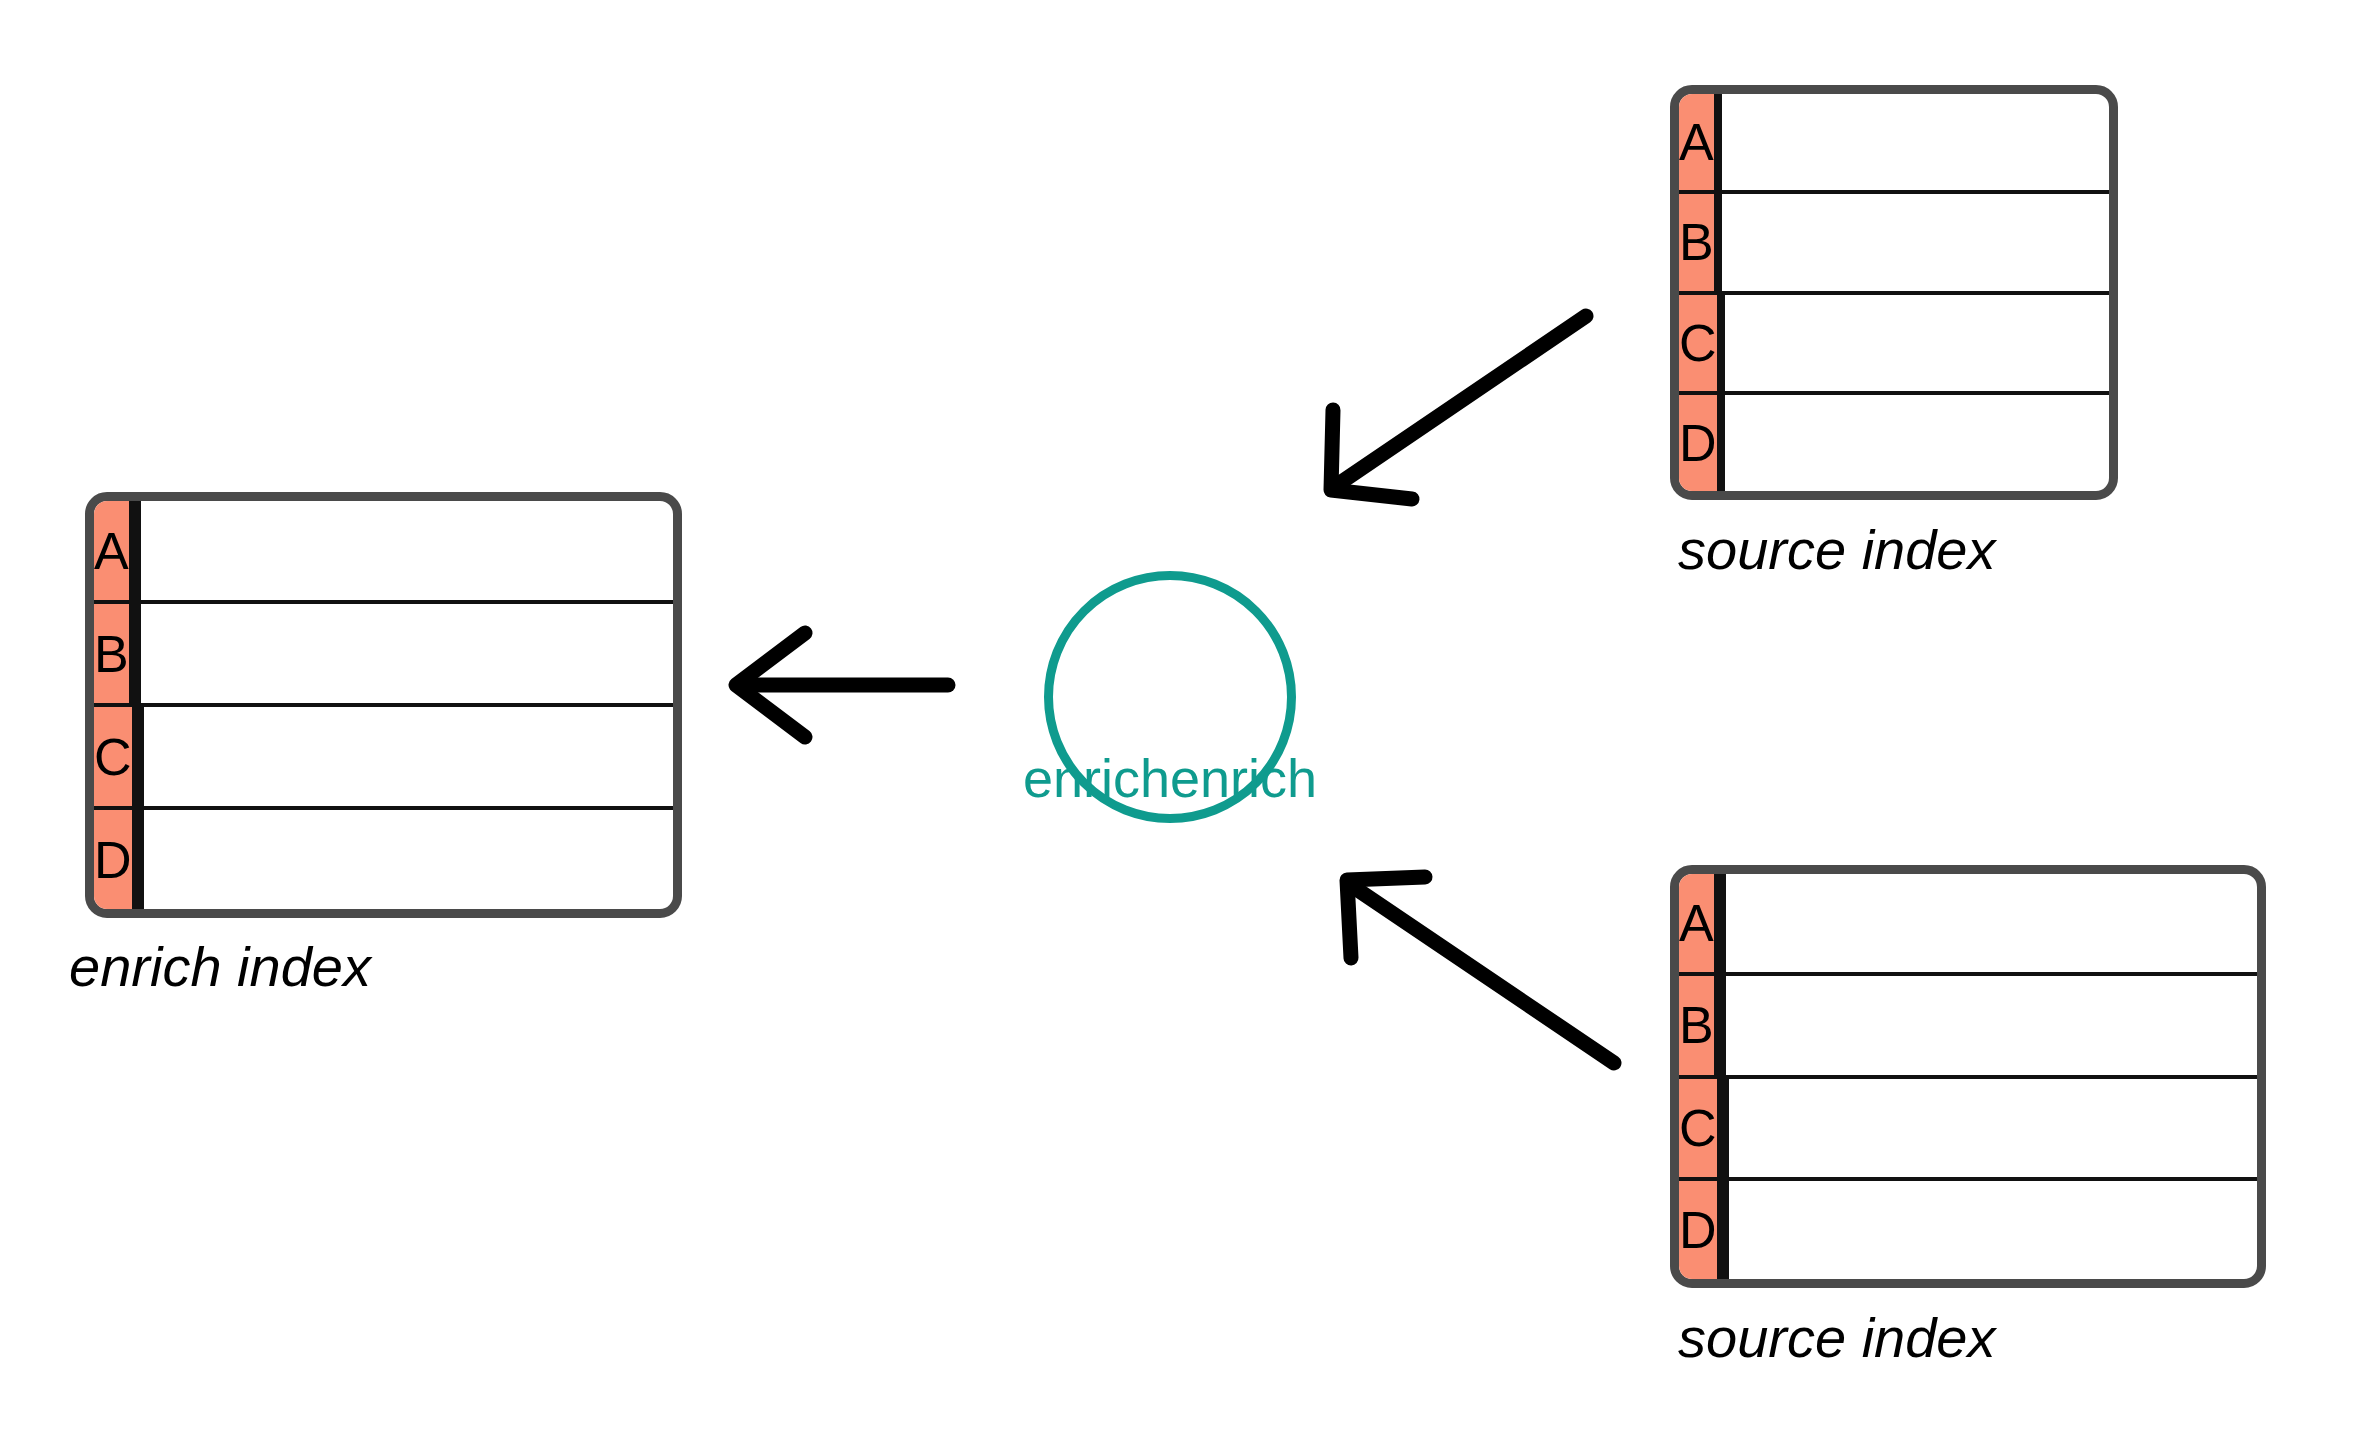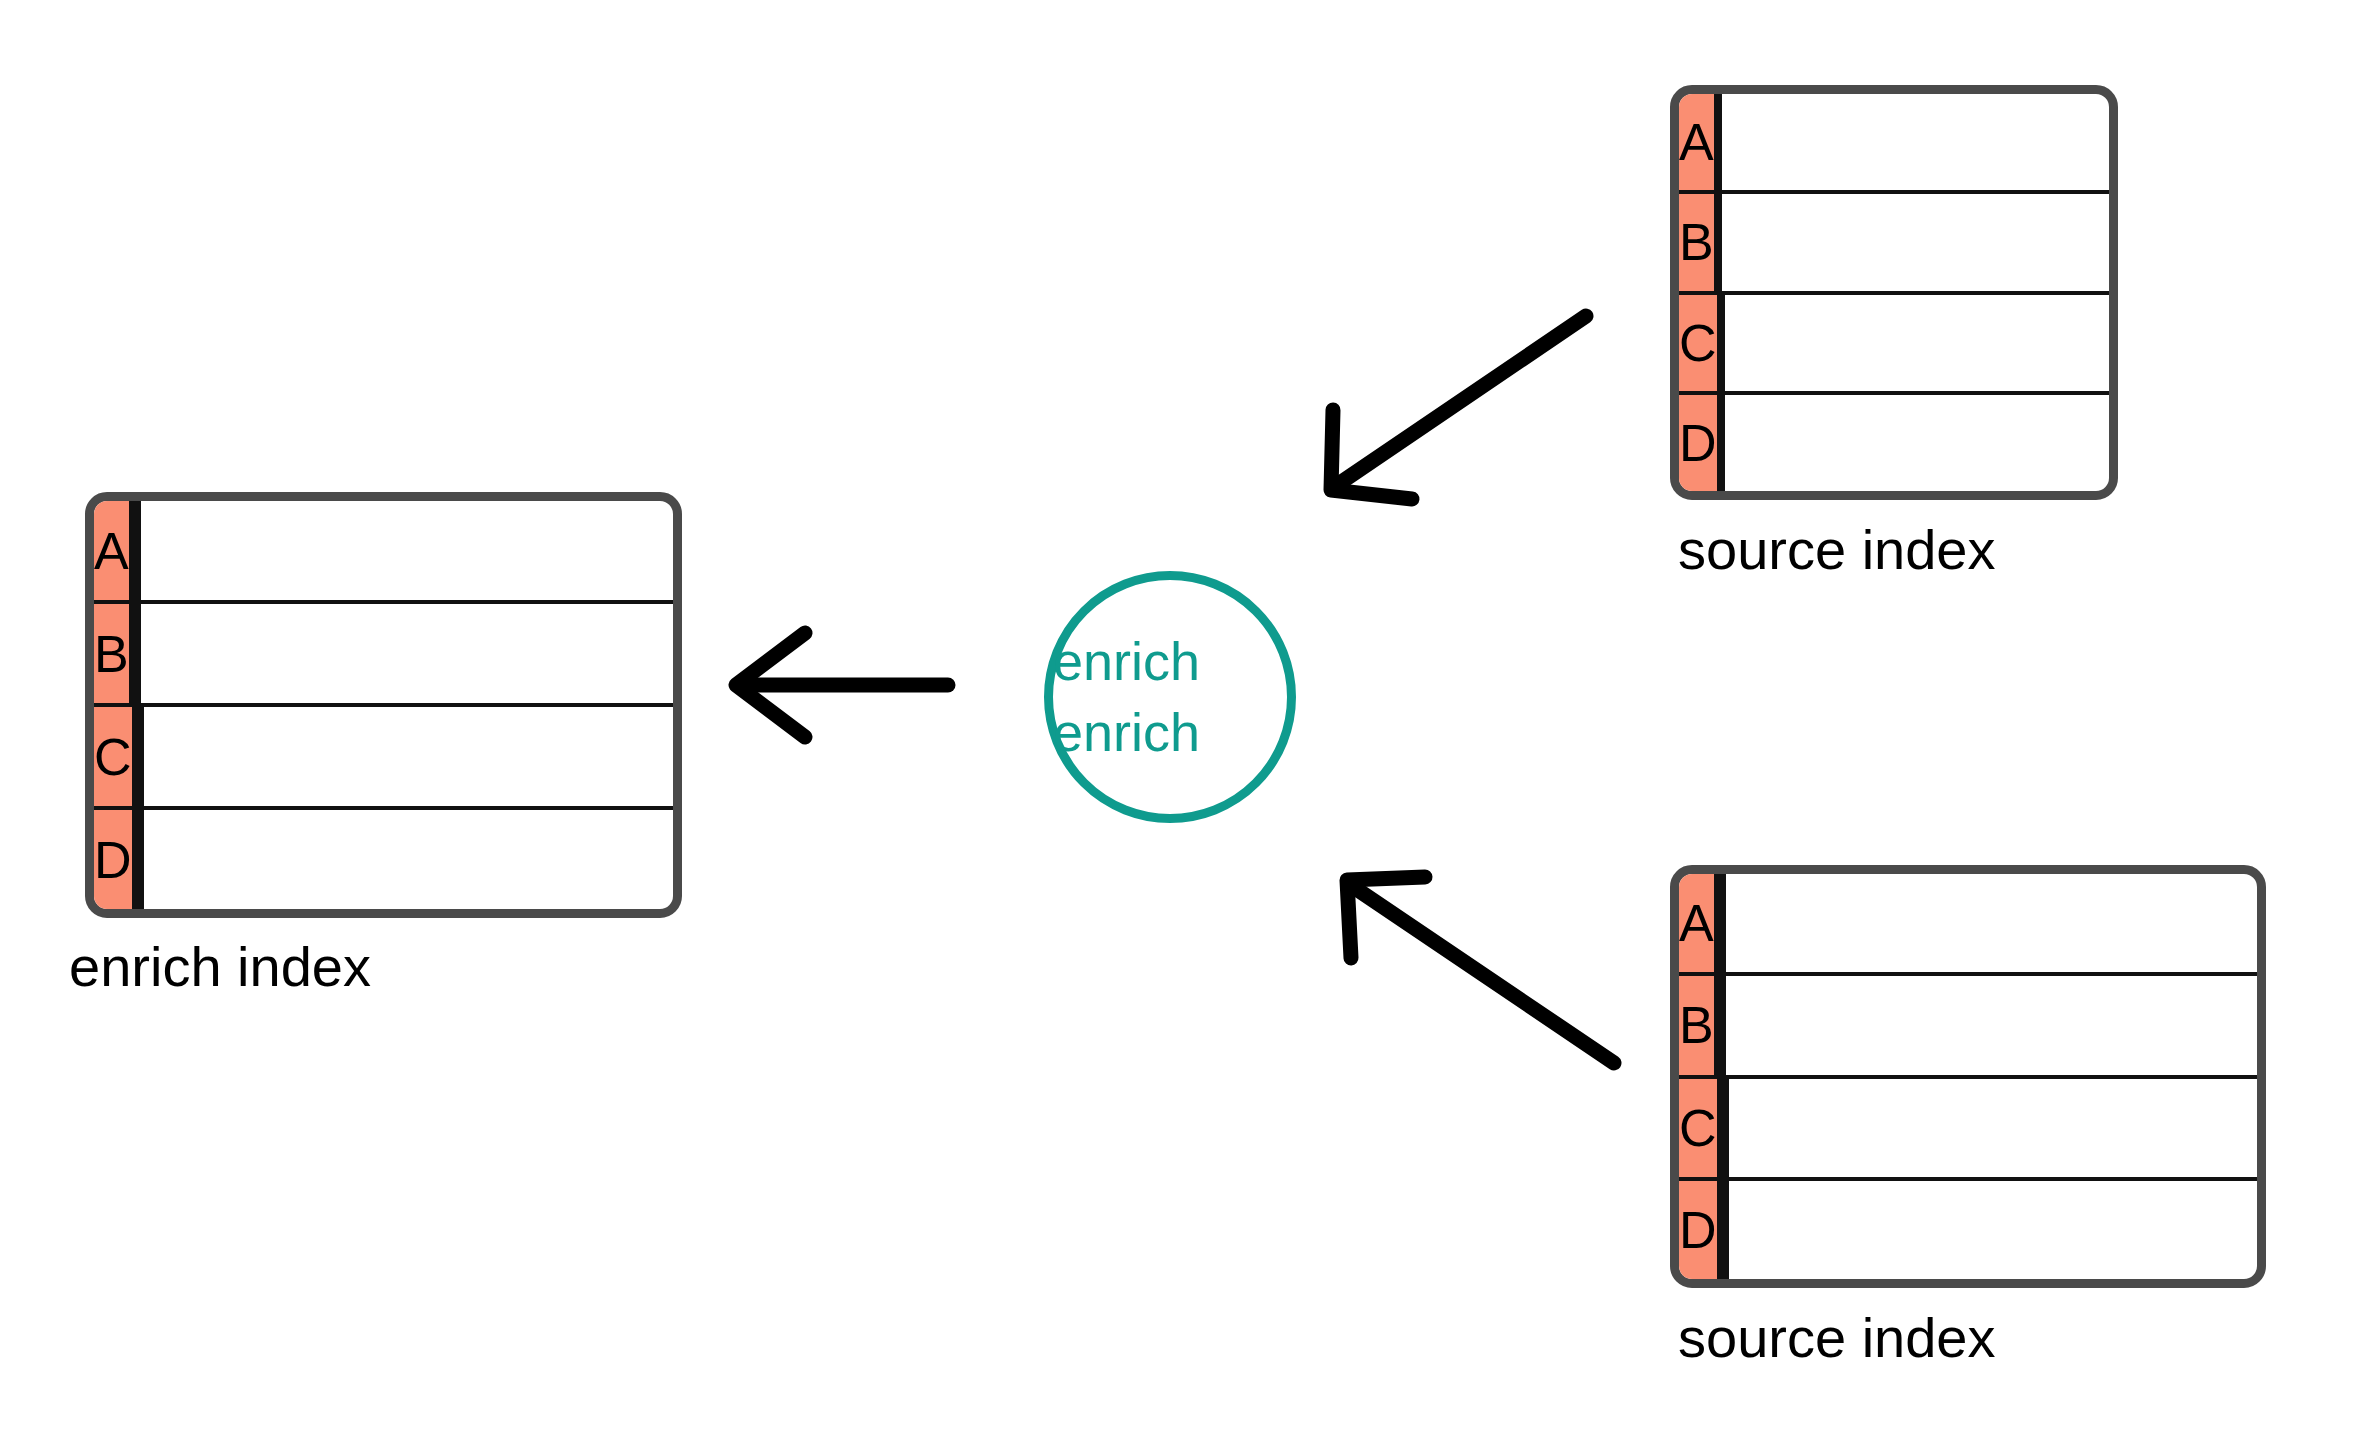--- a/index.html
+++ b/index.html
@@ -57,20 +57,21 @@
     font-size: 52px;
     color: #000000;
     line-height: 1;
   }
   .table-label {
     position: absolute;
     left: 0;
     font-size: 56px;
     color: #000000;
     white-space: nowrap;
+    font-style: italic;
   }
 
   
   #enrich-index-group { left: 85px; top: 492px; }
   #enrich-index-group .grid { width: 597px; height: 426px; }
   #enrich-index-group .table-label { top: 442px; left: -16px; }
 
   
   #source-index-top-group { left: 1670px; top: 85px; }
   #source-index-top-group .grid { width: 448px; height: 415px; }
@@ -86,22 +87,22 @@
     position: absolute;
     left: 1044px;
     top: 571px;
     width: 252px;
     height: 252px;
     box-sizing: border-box;
     border: 9px solid #0f9b8e;
     border-radius: 50%;
     background: #ffffff;
     display: flex;
-    flex-direction: column;
-    align-items: flex-start;
+    flex-direction: row;
+    align-items: flex-end;
     justify-content: center;
   }
   .policy-line {
     color: #0f9b8e;
     font-size: 54px;
     line-height: 1.32;
     text-align: center;
   }
 
   

